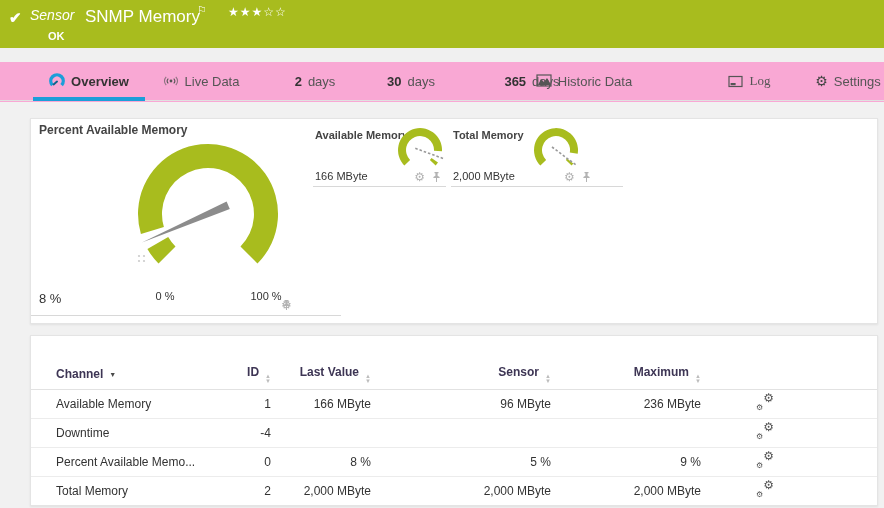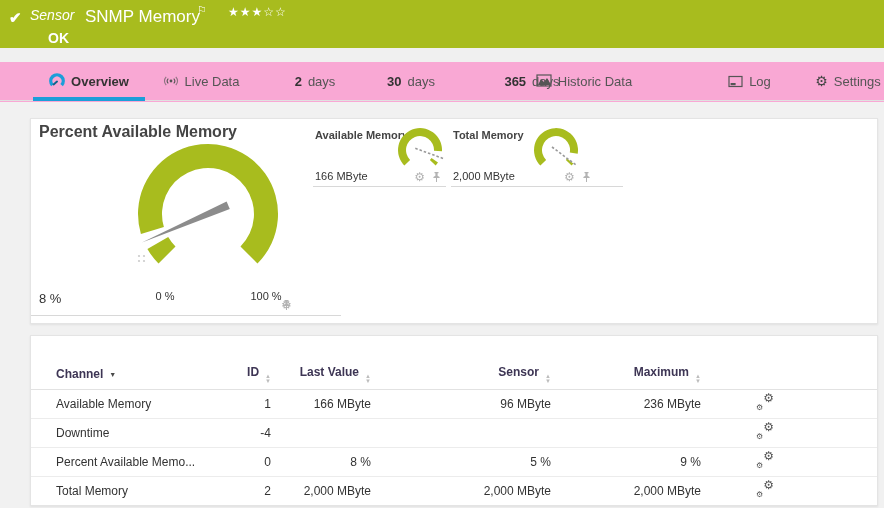--- a/index.html
+++ b/index.html
@@ -6,21 +6,21 @@
   html,body { width:884px; height:508px; overflow:hidden; }
   body { font-family:"Liberation Sans", sans-serif; background:#f1f1f1; position:relative; }
 
   
   .hdr { position:absolute; left:0; top:0; width:884px; height:48px; background:#a8bc1e; color:#fff; }
   .hdr .check { position:absolute; left:9px; top:9px; font-size:15px; font-weight:bold; }
   .hdr .kind { position:absolute; left:30px; top:7px; font-size:14px; font-style:italic; }
   .hdr .title { position:absolute; left:85px; top:7px; font-size:17px; }
   .hdr .flag { position:absolute; left:197px; top:4px; font-size:11px; cursor:pointer; }
   .hdr .stars { position:absolute; left:228px; top:5px; font-size:12px; letter-spacing:1px; cursor:pointer; }
-  .hdr .status { position:absolute; left:48px; top:30px; font-size:14px; font-weight:bold; }
+  .hdr .status { position:absolute; left:48px; top:30px; font-size:11px; font-weight:bold; }
 
   .gapstrip { position:absolute; left:0; top:48px; width:884px; height:14px; background:#f0f0f0; }
 
   
   .tabbar { position:absolute; left:0; top:62px; width:884px; height:40px; background:#f9a8d4; }
   .tabbar .baseline { position:absolute; left:0; top:38px; width:884px; height:1px; background:#e0e0e0; }
   .tab { position:absolute; top:0; height:38px; display:flex; align-items:center; justify-content:center; gap:6px;
          font-size:13px; color:#555; cursor:pointer; white-space:nowrap; }
   .tab .ticon { display:inline-flex; width:16px; height:16px; align-items:center; justify-content:center; }
   .tab.active { color:#333; font-weight:bold; }
@@ -28,21 +28,21 @@
   .tab .gear-glyph { font-size:14px; color:#444; }
   .active-underline { position:absolute; left:33px; top:35px; width:112px; height:4px; background:#1b9ed9; }
 
   
   .panel { position:absolute; background:#fff; border:1px solid #e4e4e4; box-shadow:0 1px 2px rgba(0,0,0,.07); }
   #panel-gauges { left:30px; top:118px; width:848px; height:206px; }
   #panel-table  { left:30px; top:335px; width:848px; height:171px; overflow:hidden; }
 
   
   .gauge-block { position:absolute; left:0; top:0; width:310px; height:197px; border-bottom:1px solid #d8d8d8; }
-  .gauge-block .gtitle { position:absolute; left:8px; top:4px; font-size:16px; font-weight:bold; color:#444; }
+  .gauge-block .gtitle { position:absolute; left:8px; top:4px; font-size:12px; font-weight:bold; color:#444; }
   .gauge-block svg { position:absolute; left:0; top:0; }
   .glabel { position:absolute; top:171px; font-size:11px; color:#333; text-align:center; }
   .glabel.min { left:117px; width:34px; }
   .glabel.max { left:213px; width:44px; }
   .gvalue-big { position:absolute; left:8px; top:172px; font-size:13px; color:#333; }
   .blockicons { position:absolute; display:flex; gap:6px; align-items:center; }
   .blockicons .g { font-size:12px; color:#b3b3b3; line-height:1; cursor:pointer; }
   .blockicons svg { display:block; cursor:pointer; }
   .gauge-block .blockicons { left:250px; top:180px; }
 
@@ -130,21 +130,21 @@
   <div class="tab" style="left:524px; width:120px;text-align:right;">
     <span class="ticon">
       <svg width="16" height="14" viewBox="0 0 16 14">
           <rect x="1" y="1" width="14" height="11" fill="none" stroke="#555" stroke-width="1.2"></rect>
           <path d="M2 11 L5 5 L8 8 L11 4 L14 9 L14 11 Z" fill="#555"></path>
         </svg>
     </span>
     <span>Historic Data</span>
   </div>
 
-  <div class="tab" style="left:722px; width:54px;">
+  <div class="tab" style="left:722px; width:54px;font-family:Liberation Serif, serif;">
     <span class="ticon">
       <svg width="15" height="13" viewBox="0 0 15 13">
           <rect x="1" y="1.5" width="13" height="10" fill="none" stroke="#555" stroke-width="1.2"></rect>
           <rect x="2.6" y="8" width="5" height="2.2" fill="#555"></rect>
         </svg>
     </span>
     <span>Log</span>
   </div>
 
   <div class="tab" style="left:811px; width:74px;">

